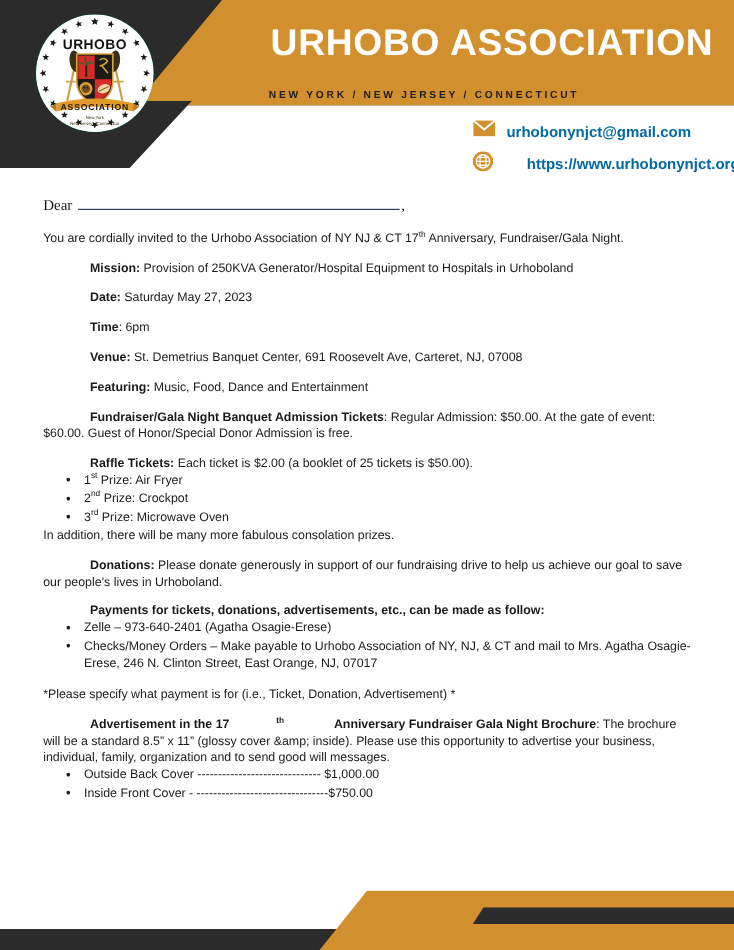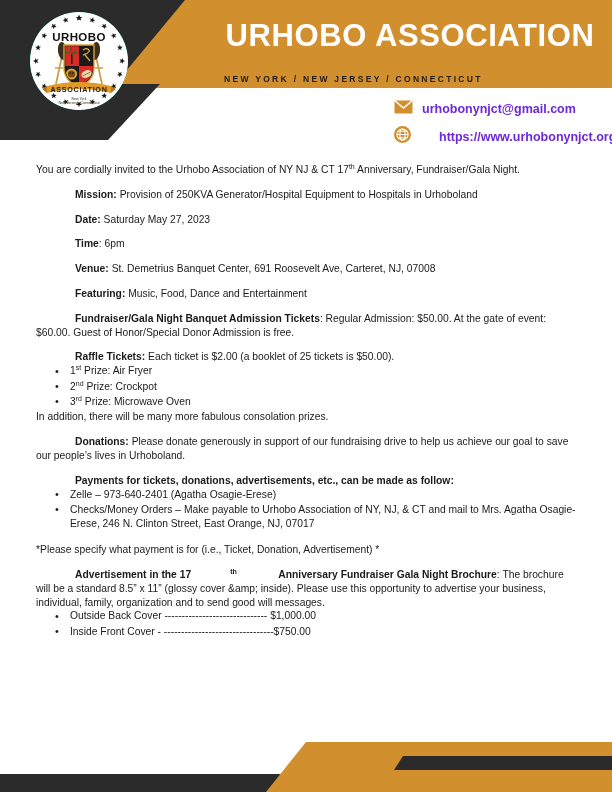--- a/index.html
+++ b/index.html
@@ -86,21 +86,21 @@
     display: flex;
     align-items: center;
     gap: 9px;
     white-space: nowrap;
   }
   #contact-email { left: 394px; top: 100px; }
   #contact-web   { left: 394px; top: 126px; gap: 28px; }
   .contact-text {
     font-size: 12.5px;
     font-weight: bold;
-    color: #6d28d9;
+    color: #0369a1;
   }
   .ico { flex: 0 0 auto; display: block; }
 
   
   #body-copy {
     position: absolute;
     left: 36px; top: 163px;
     width: 540px;
     font-size: 10.3px;
     line-height: 1.34;
@@ -334,20 +334,25 @@
           <line x1="4.2" y1="11.8" x2="12.8" y2="11.8"></line>
         </g>
       </svg>
     </span>
     <span class="contact-text">https://www.urhobonynjct.org</span>
   </div>
 </div>
 
 <div id="body-copy">
 
+  <div id="dear-line">
+    <span id="dear-label">Dear</span>
+    <span id="dear-blank"></span>
+    <span id="dear-comma">,</span>
+  </div>
 
   <p class="p"><span>You are cordially invited to the Urhobo Association of NY NJ &amp; CT 17</span><sup>th</sup><span> Anniversary, Fundraiser/Gala Night.</span></p>
 
   <p class="p"><b>Mission:</b><span> Provision of 250KVA Generator/Hospital Equipment to Hospitals in Urhoboland</span></p>
 
   <p class="p"><b>Date:</b><span> Saturday May 27, 2023</span></p>
 
   <p class="p"><b>Time</b><span>: 6pm</span></p>
 
   <p class="p"><b>Venue:</b><span> St. Demetrius Banquet Center, 691 Roosevelt Ave, Carteret, NJ, 07008</span></p>

